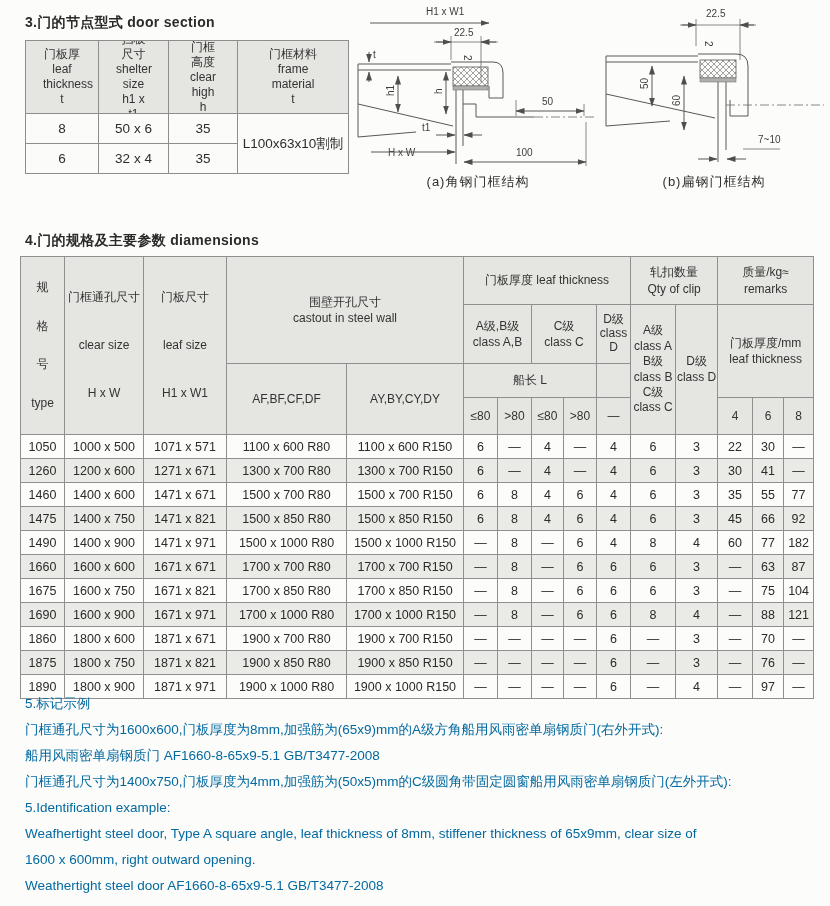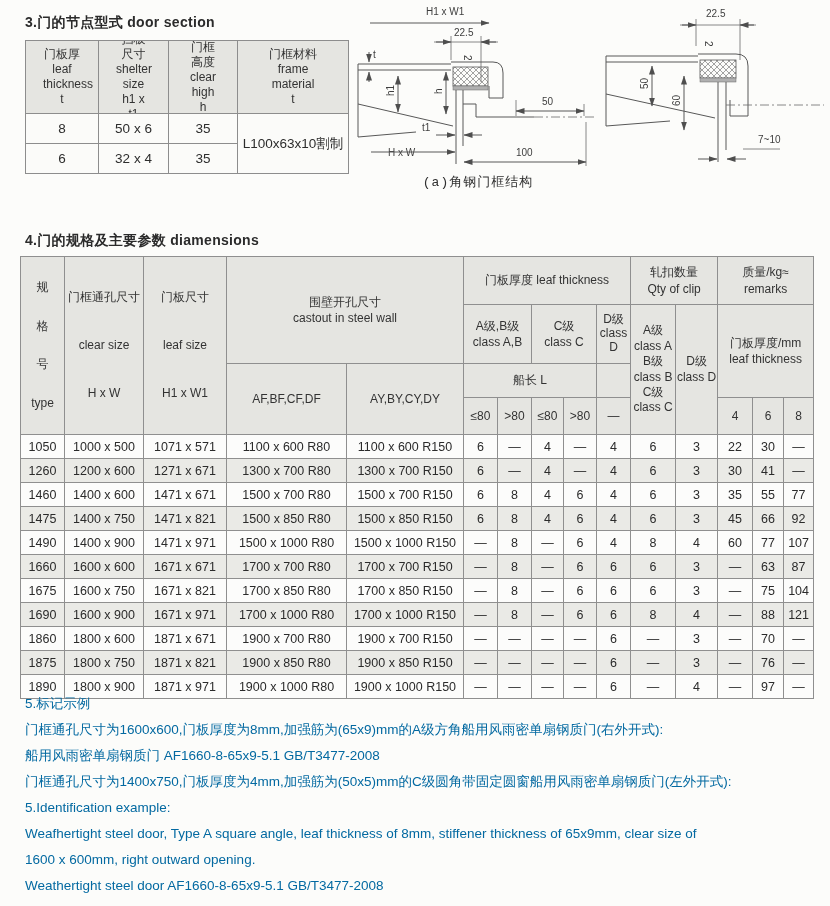--- a/index.html
+++ b/index.html
@@ -19,21 +19,21 @@
   .t3 th{background:#e5e5e1;font-weight:400;font-size:12px;color:#333;height:70px;padding:1px;}
   .t3 td{font-size:13.5px;height:27px;background:#fbfbf9;color:#2d2d2d;}
   .hd3{display:flex;flex-direction:column;justify-content:center;height:64px;padding:1px 16px;}
   .hd3 span{display:block;line-height:1.25;}
 
   
   .diag{position:absolute;}
   #diagA{left:356px;top:4px;width:244px;}
   #diagB{left:600px;top:4px;width:228px;}
   .diag svg{display:block;}
-  .diag .cap{font-size:13px;color:#2f2f2f;text-align:center;margin-top:1px;letter-spacing:1px;font-family:Liberation Mono, monospace;}
+  .diag .cap{font-size:13px;color:#2f2f2f;text-align:center;margin-top:1px;letter-spacing:1px;}
   .dline{stroke:#585858;stroke-width:1;fill:none;}
   .dthin{stroke:#6a6a6a;stroke-width:.8;fill:none;}
   .dtext{fill:#3e3e3e;font-size:10px;font-family:"Liberation Sans",sans-serif;}
 
   
   .t4{position:absolute;left:20px;top:256px;width:793px;border:1.5px solid #6b6b6b;}
   .t4 th,.t4 td{border:1px solid #8f8f8f;}
   .t4 th{background:#e5e5e1;font-weight:400;font-size:12px;color:#333;padding:0;vertical-align:middle;text-align:center;}
   .t4 td{font-size:12.5px;text-align:center;height:23px;padding:0;background:#fcfcfb;color:#2b2b2b;}
   .t4 tbody tr:nth-child(even) td{background:#eaeae6;}
@@ -196,20 +196,21 @@
       <path class="dline" d="M52,62 V102" marker-start="url(#arrB)" marker-end="url(#arrB)"></path>
       <text class="dtext" x="46" y="87" font-size="9" transform="rotate(-90 46 85)">50</text>
       <path class="dline" d="M84,72 V126" marker-start="url(#arrB)" marker-end="url(#arrB)"></path>
       <text class="dtext" x="78" y="104" font-size="9" transform="rotate(-90 78 102)">60</text>
 
       <text class="dtext" x="158" y="139">7~10</text>
       <path class="dthin" d="M143,145 H180"></path>
       <path class="dline" d="M98,155 H117" marker-end="url(#arrB)"></path>
       <path class="dline" d="M146,155 H127" marker-end="url(#arrB)"></path>
     </svg>
+    <div class="cap">(b)扁钢门框结构</div>
   </div>
 
   <div id="title4" class="sec-title">4.门的规格及主要参数 diamensions</div>
 
   <table class="t4">
     <colgroup>
       <col style="width:44px">
         <col style="width:79px">
         <col style="width:83px">
         <col style="width:120px">
@@ -374,21 +375,21 @@
           <td>1500 x 1000 R150</td>
           <td>—</td>
           <td>8</td>
           <td>—</td>
           <td>6</td>
           <td>4</td>
           <td>8</td>
           <td>4</td>
           <td>60</td>
           <td>77</td>
-          <td>107</td>
+          <td>182</td>
         </tr>
         <tr>
           <td>1660</td>
           <td>1600 x 600</td>
           <td>1671 x 671</td>
           <td>1700 x 700 R80</td>
           <td>1700 x 700 R150</td>
           <td>—</td>
           <td>8</td>
           <td>—</td>

